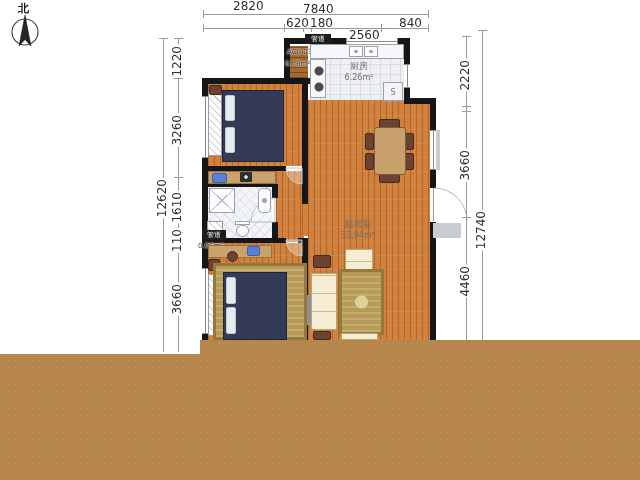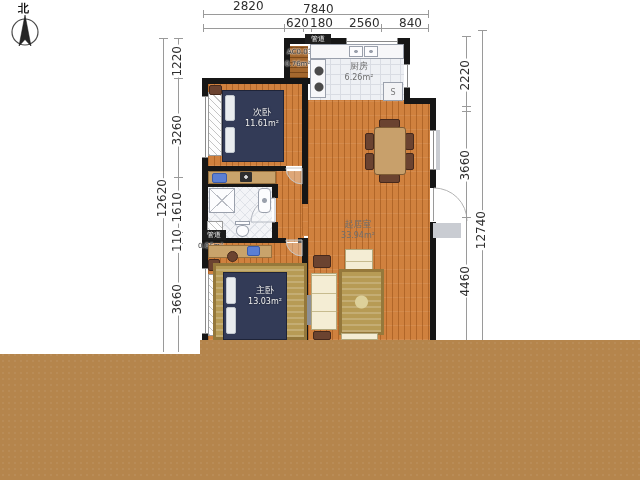--- a/index.html
+++ b/index.html
@@ -100,24 +100,20 @@
       <path d="M286,240 A16,16 0 0 0 302,256 L302,240 Z" fill="rgba(255,255,255,0.30)" stroke="#c8c8c8" stroke-width="1"></path>
       <path d="M434,188 A33,33 0 0 1 467,221" fill="none" stroke="#b4b4b4" stroke-width="1"></path>
     </svg>
 
     <div class="abs hatch" style="left:208px;top:92px;width:14px;height:64px;"></div>
     <div class="brown" style="left:209px;top:85px;width:13px;height:10px;"></div>
     <div class="bed" style="left:222px;top:90px;width:62px;height:72px;">
       <div class="pillow" style="left:2px;top:4px;width:10px;height:26px;"></div>
       <div class="pillow" style="left:2px;top:36px;width:10px;height:26px;"></div>
     </div>
-    <div class="rlabel wlabel" style="left:226px;top:106px;width:72px;">
-      <div>次卧</div>
-      <div class="area">11.61m²</div>
-    </div>
 
     <div class="tag" style="left:305px;top:34px;width:26px;"><span>管道</span></div>
     <div class="note" style="left:287px;top:48px;">AC0.03m²</div>
     <div class="note" style="left:285px;top:60px;">0.76m²</div>
 
     <div class="fixture" style="left:310px;top:44px;width:94px;height:15px;background:#f7f7f9;"></div>
     <div class="fixture" style="left:349px;top:46px;width:14px;height:11px;background-image:radial-gradient(circle,#9aa0ac 1.5px,rgba(0,0,0,0) 2px);"></div>
     <div class="fixture" style="left:364px;top:46px;width:14px;height:11px;background-image:radial-gradient(circle,#9aa0ac 1.5px,rgba(0,0,0,0) 2px);"></div>
     <div class="fixture" style="left:310px;top:59px;width:16px;height:39px;background:#f7f7f9;background-image:radial-gradient(circle at 8px 11px,#4a4a4a 4px,rgba(0,0,0,0) 5px),radial-gradient(circle at 8px 27px,#4a4a4a 4px,rgba(0,0,0,0) 5px);"></div>
     <div class="fixture" style="left:383px;top:82px;width:20px;height:19px;background:#f3f3f5;text-align:center;font-size:8px;line-height:19px;color:#7a7a7a;">
@@ -142,24 +138,20 @@
 
     <div class="abs" style="left:208px;top:245px;width:64px;height:13px;background:#c9a36b;border:1px solid #97713f;box-sizing:border-box;"></div>
     <div class="brown" style="left:227px;top:251px;width:11px;height:11px;border-radius:50%;"></div>
     <div class="appl" style="left:247px;top:246px;width:13px;height:10px;"></div>
     <div class="brown" style="left:208px;top:259px;width:12px;height:12px;"></div>
     <div class="abs hatch" style="left:208px;top:274px;width:13px;height:62px;"></div>
     <div class="rug" style="left:213px;top:263px;width:94px;height:77px;"></div>
     <div class="bed" style="left:223px;top:272px;width:64px;height:68px;">
       <div class="pillow" style="left:2px;top:4px;width:10px;height:27px;"></div>
       <div class="pillow" style="left:2px;top:34px;width:10px;height:27px;"></div>
-    </div>
-    <div class="rlabel wlabel" style="left:230px;top:284px;width:70px;">
-      <div>主卧</div>
-      <div class="area">13.03m²</div>
     </div>
 
     <div class="brown" style="left:379px;top:119px;width:21px;height:9px;"></div>
     <div class="brown" style="left:379px;top:174px;width:21px;height:9px;"></div>
     <div class="brown" style="left:365px;top:133px;width:9px;height:17px;"></div>
     <div class="brown" style="left:365px;top:153px;width:9px;height:17px;"></div>
     <div class="brown" style="left:405px;top:133px;width:9px;height:17px;"></div>
     <div class="brown" style="left:405px;top:153px;width:9px;height:17px;"></div>
     <div class="abs" style="left:374px;top:127px;width:32px;height:48px;background:#c8a06b;border:1px solid #7e5c35;border-radius:3px;box-sizing:border-box;"></div>
 
@@ -196,21 +188,21 @@
   <div class="dl" style="left:203px;top:28px;width:225px;height:1px;"></div>
   <div class="dl" style="left:203px;top:24px;width:1px;height:8px;"></div>
   <div class="dl" style="left:284px;top:24px;width:1px;height:8px;"></div>
   <div class="dl" style="left:303px;top:24px;width:1px;height:8px;"></div>
   <div class="dl" style="left:311px;top:24px;width:1px;height:8px;"></div>
   <div class="dl" style="left:381px;top:24px;width:1px;height:8px;"></div>
   <div class="dl" style="left:428px;top:24px;width:1px;height:8px;"></div>
   <span class="dim" style="left:232px;top:2px;">2820</span>
   <span class="dim" style="left:285px;top:19px;">620</span>
   <span class="dim" style="left:309px;top:19px;">180</span>
-  <span class="dim" style="left:348px;top:19px;">2560</span>
+  <span class="dim" style="left:348px;top:31px;">2560</span>
   <span class="dim" style="left:398px;top:19px;">840</span>
 
   <div class="dl" style="left:163px;top:38px;width:1px;height:314px;"></div>
   <div class="dl" style="left:159px;top:38px;width:9px;height:1px;"></div>
   <span class="dim dimv" style="left:158px;top:178px;">12620</span>
 
   <div class="dl" style="left:178px;top:38px;width:1px;height:314px;"></div>
   <div class="dl" style="left:174px;top:38px;width:9px;height:1px;"></div>
   <div class="dl" style="left:174px;top:78px;width:9px;height:1px;"></div>
   <div class="dl" style="left:174px;top:177px;width:9px;height:1px;"></div>

